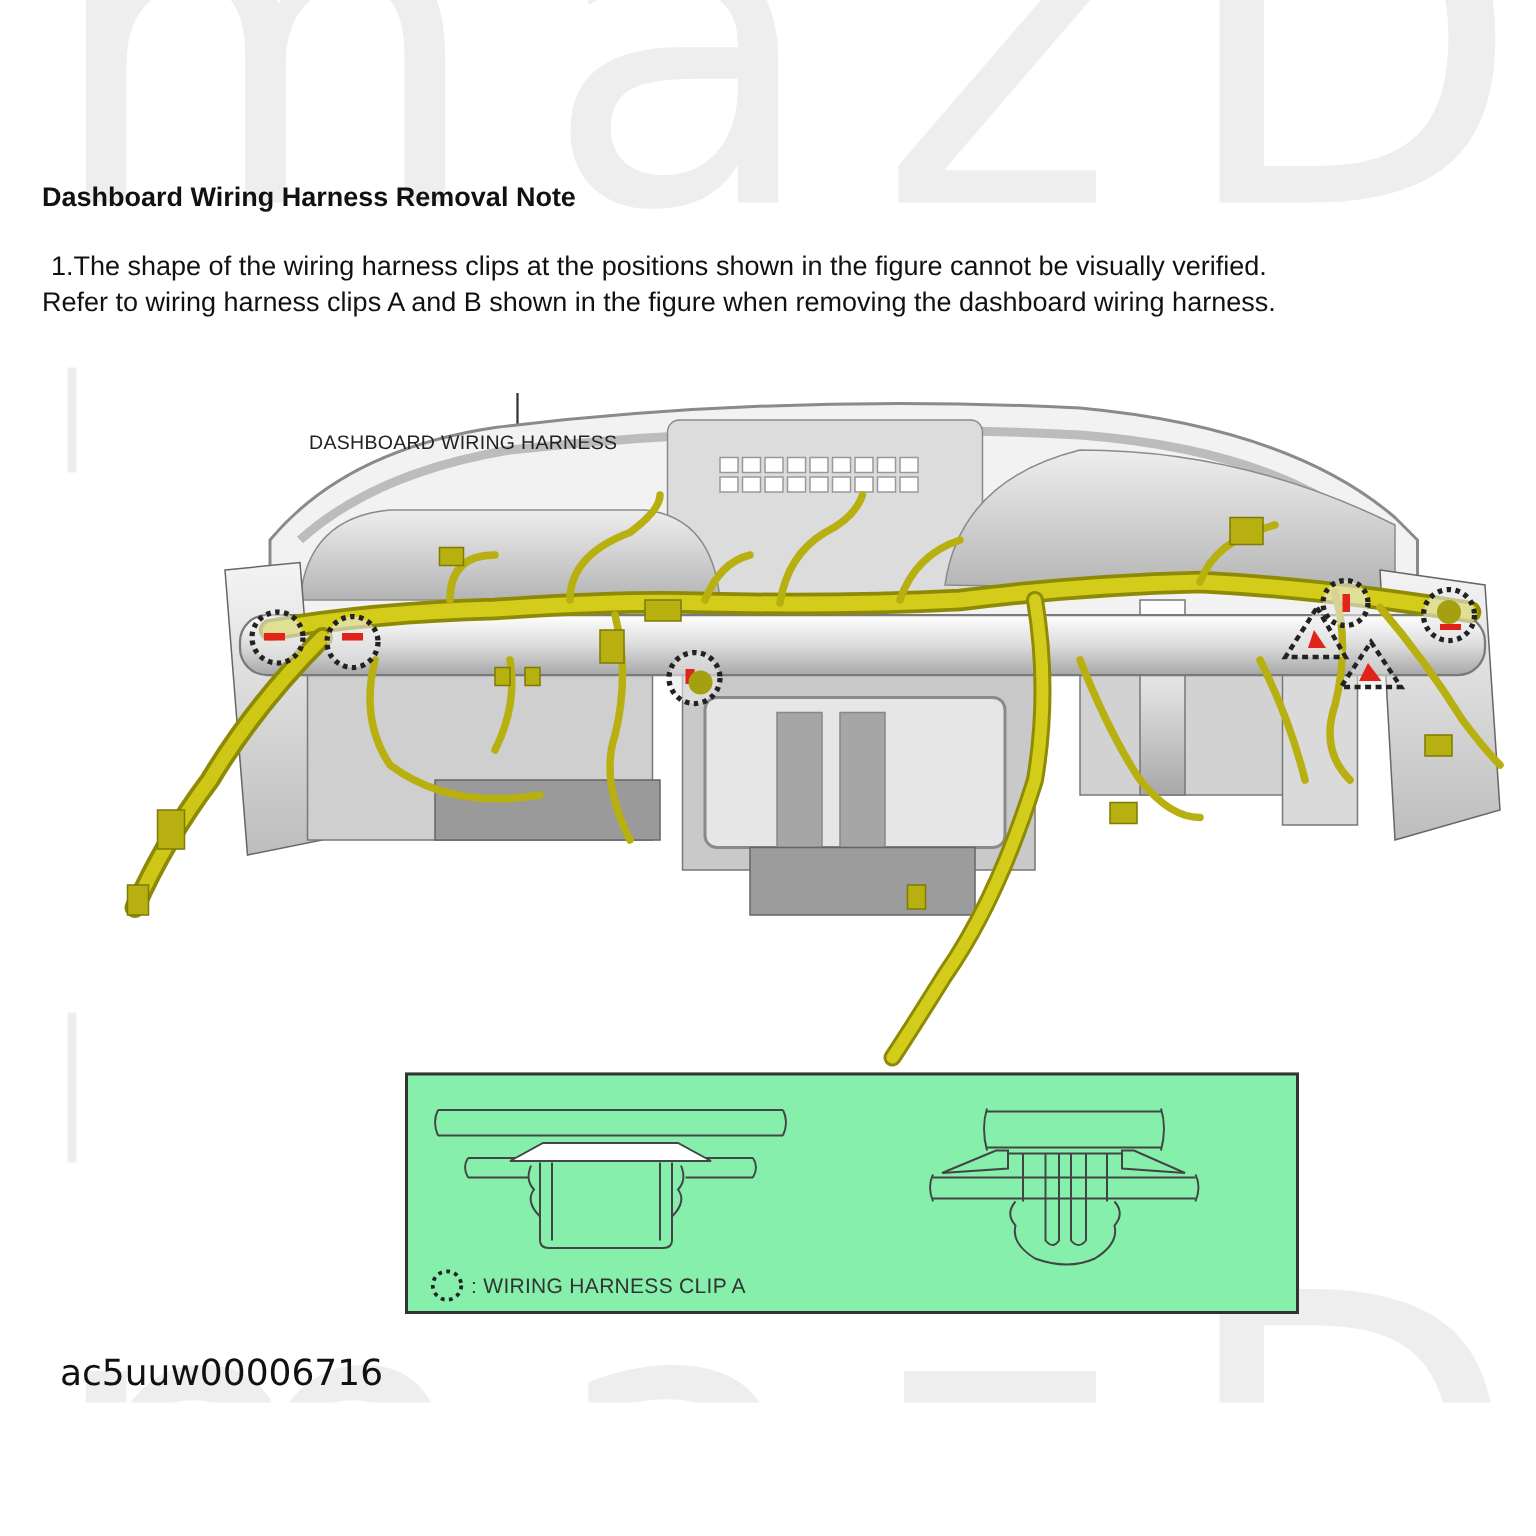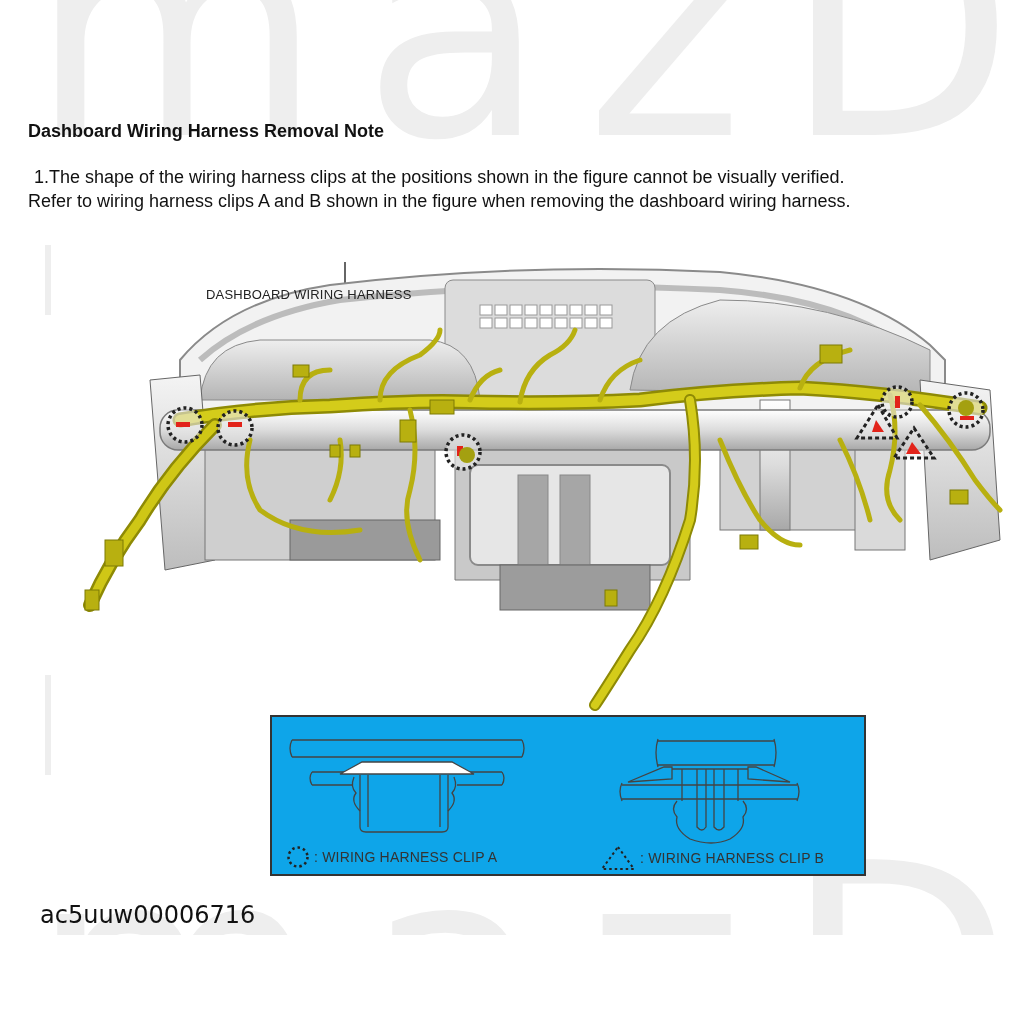--- a/index.html
+++ b/index.html
@@ -22,21 +22,21 @@
   .note {
     position: absolute; left: 28px; top: 165px; font-size: 18px; line-height: 24px; z-index: 2; margin: 0; text-align: center;
   }
   .note p { margin: 0; }
   .figure { position: absolute; left: 0; top: 235px; width: 1024px; height: 480px; z-index: 2; }
   .callout {
     position: absolute; left: 206px; top: 246px; font-size: 13px; letter-spacing: 0.2px; color: #222; z-index: 3; margin-top: 41px;
   }
   .legend-box {
     position: absolute; left: 270px; top: 715px; width: 596px; height: 161px;
-    border: 2px solid #333; background: #0ea5e9; z-index: 3; box-sizing: border-box;
+    border: 2px solid #333; background: #86efac; z-index: 3; box-sizing: border-box;
   }
   .legend-label {
     position: absolute; font-size: 14px; color: #333; letter-spacing: 0.2px;
     display: flex; align-items: center; gap: 4px;
   }
   .legend-a { left: 14px; top: 128px; }
   .legend-b { left: 328px; top: 128px; }
   .doc-id {
     position: absolute; left: 40px; top: 901px; font-size: 24px; z-index: 3;
     font-family: "DejaVu Sans", sans-serif; color: #111;
@@ -219,21 +219,15 @@
       <path d="M405,84 Q398,92 405,100 Q402,112 418,122 Q440,130 458,122 Q474,112 471,100 Q478,92 471,84"></path>
       <path d="M425,52 L425,110 Q430,116 434,110 L434,52 M442,52 L442,110 Q447,116 452,110 L452,52"></path>
     </g>
   </svg>
   <div class="legend-label legend-a">
     <svg width="24" height="24" viewBox="0 0 24 24">
       <circle cx="12" cy="12" r="9.5" fill="none" stroke="#222" stroke-width="2.5" stroke-dasharray="2.5 3"></circle>
     </svg>
     <span>: WIRING HARNESS CLIP A</span>
   </div>
-  <div class="legend-label legend-b">
-    <svg width="36" height="26" viewBox="0 0 36 26">
-      <path d="M18,2 L34,24 L2,24 Z" fill="none" stroke="#222" stroke-width="2" stroke-dasharray="2.5 3"></path>
-    </svg>
-    <span>: WIRING HARNESS CLIP B</span>
-  </div>
 </div>
 
 <div class="doc-id">ac5uuw00006716</div>
 
 </body></html>

